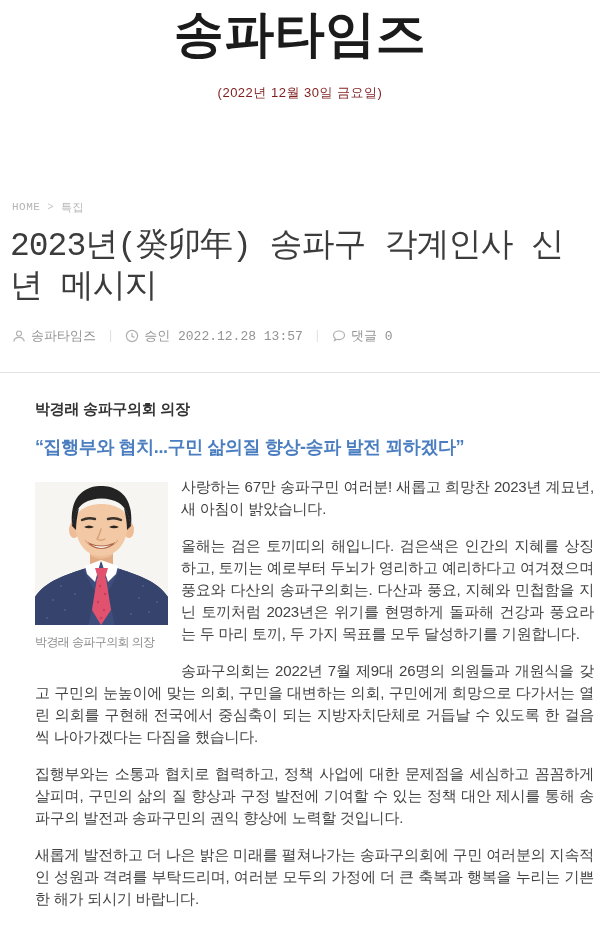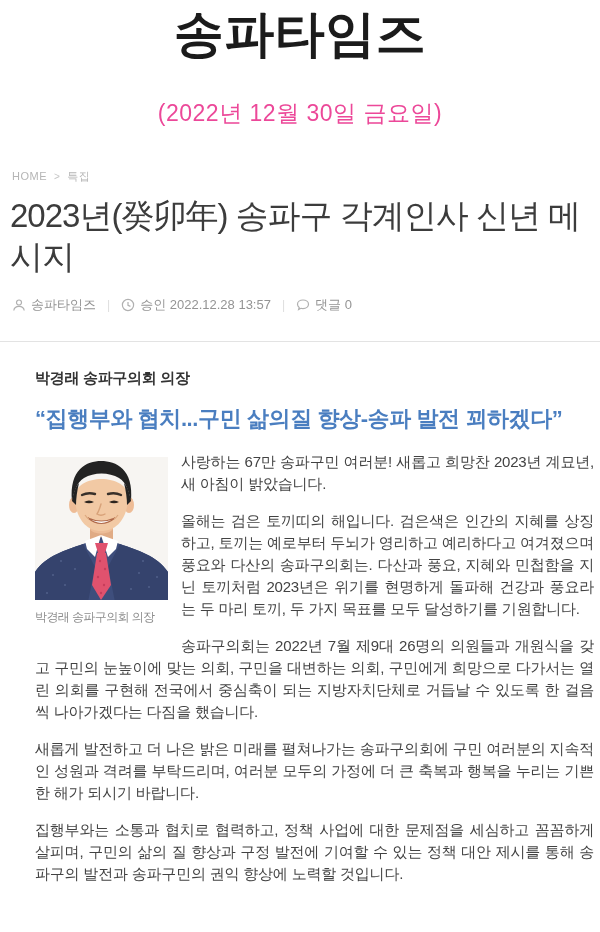--- a/index.html
+++ b/index.html
@@ -15,27 +15,27 @@
   .masthead { text-align: center; padding-top: 6px; }
   .logo {
     margin: 0;
     font-size: 50px;
     font-weight: 900;
     letter-spacing: 0.5px;
     color: #1b1b1b;
     line-height: 1.15;
   }
   .dateline {
-    margin-top: 34px;
-    font-size: 23px;
-    color: #ec4899;
+    margin-top: 20px;
+    font-size: 13px;
+    color: #7f1d1d;
     letter-spacing: 0.5px;
   }
   
-  .article-head { padding: 0 12px; margin-top: 40px; }
+  .article-head { padding: 0 12px; margin-top: 98px; font-family: Liberation Mono, monospace; }
   .breadcrumb {
     font-size: 11px;
     color: #b5b5b5;
     display: flex;
     align-items: center;
     gap: 7px;
     letter-spacing: 0.5px;
   }
   .breadcrumb a { color: #b5b5b5; text-decoration: none; cursor: pointer; }
   .breadcrumb .sep { font-size: 10px; color: #c5c5c5; }
@@ -68,21 +68,21 @@
   .article-body { padding: 27px 6px 0 35px; }
   .subject-name {
     margin: 0;
     font-size: 15px;
     font-weight: 700;
     color: #333333;
     letter-spacing: -0.3px;
   }
   .headline-quote {
     margin: 16px 0 0 0;
-    font-size: 22px;
+    font-size: 18px;
     font-weight: 700;
     color: #4a7ec0;
     letter-spacing: -0.4px;
   }
   .content {
     margin-top: 17px;
     font-size: 15px;
     line-height: 22px;
     text-align: justify;
     word-break: break-all;
@@ -219,16 +219,16 @@
           <path d="M50,58 Q52,61 54,62" stroke="#dca87f" stroke-width="1.2" fill="none"></path>
           <path d="M83,58 Q81,61 79,62" stroke="#dca87f" stroke-width="1.2" fill="none"></path>
         </svg>
       </span>
       <figcaption>박경래 송파구의회 의장</figcaption>
     </figure>
 
     <p>사랑하는 67만 송파구민 여러분! 새롭고 희망찬 2023년 계묘년, 새 아침이 밝았습니다.</p>
     <p>올해는 검은 토끼띠의 해입니다. 검은색은 인간의 지혜를 상징하고, 토끼는 예로부터 두뇌가 영리하고 예리하다고 여겨졌으며 풍요와 다산의 송파구의회는. 다산과 풍요, 지혜와 민첩함을 지닌 토끼처럼 2023년은 위기를 현명하게 돌파해 건강과 풍요라는 두 마리 토끼, 두 가지 목표를 모두 달성하기를 기원합니다.</p>
     <p>송파구의회는 2022년 7월 제9대 26명의 의원들과 개원식을 갖고 구민의 눈높이에 맞는 의회, 구민을 대변하는 의회, 구민에게 희망으로 다가서는 열린 의회를 구현해 전국에서 중심축이 되는 지방자치단체로 거듭날 수 있도록 한 걸음씩 나아가겠다는 다짐을 했습니다.</p>
+    <p>집행부와는 소통과 협치로 협력하고, 정책 사업에 대한 문제점을 세심하고 꼼꼼하게 살피며, 구민의 삶의 질 향상과 구정 발전에 기여할 수 있는 정책 대안 제시를 통해 송파구의 발전과 송파구민의 권익 향상에 노력할 것입니다.</p>
     <p>새롭게 발전하고 더 나은 밝은 미래를 펼쳐나가는 송파구의회에 구민 여러분의 지속적인 성원과 격려를 부탁드리며, 여러분 모두의 가정에 더 큰 축복과 행복을 누리는 기쁜 한 해가 되시기 바랍니다.</p>
-    <p>집행부와는 소통과 협치로 협력하고, 정책 사업에 대한 문제점을 세심하고 꼼꼼하게 살피며, 구민의 삶의 질 향상과 구정 발전에 기여할 수 있는 정책 대안 제시를 통해 송파구의 발전과 송파구민의 권익 향상에 노력할 것입니다.</p>
   </div>
 </article>
 
 </body></html>

